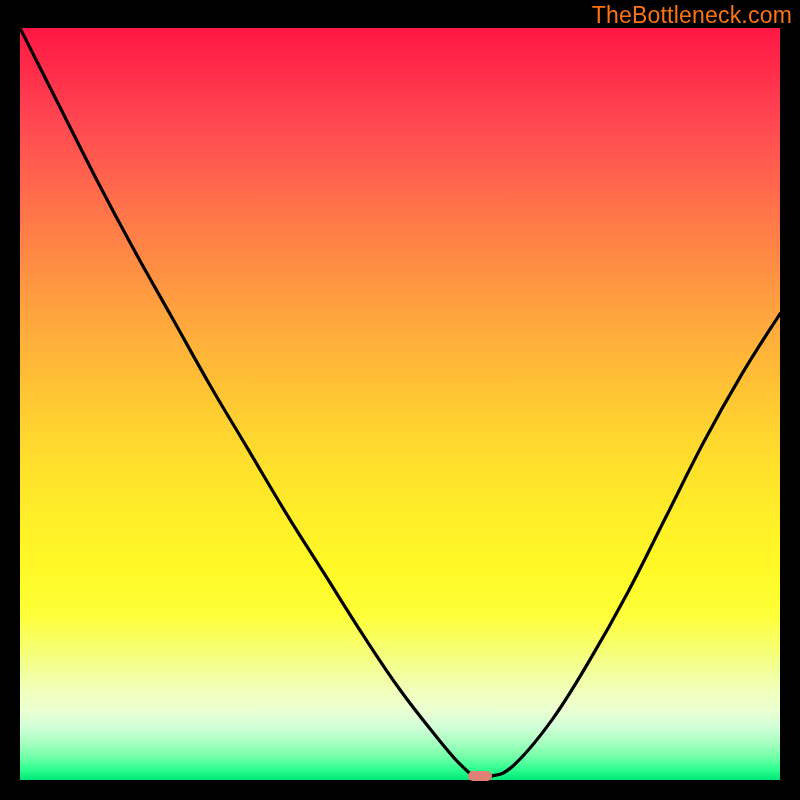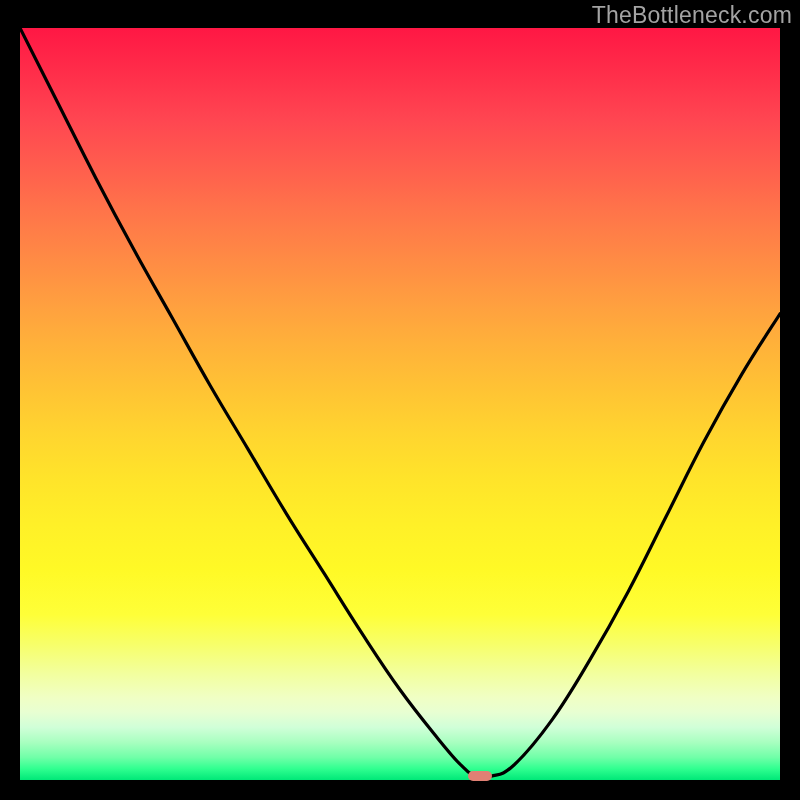--- a/index.html
+++ b/index.html
@@ -68,21 +68,21 @@
     background: #e08074;
     border-radius: 999px;
     z-index: 3;
   }
   .watermark {
     position: absolute;
     top: 2px;
     right: 8px;
     font-family: Arial, Helvetica, sans-serif;
     font-size: 23px;
-    color: #a3a3a3;
+    color: #f97316;
     letter-spacing: 0.2px;
     z-index: 5;
   }
 </style>
 </head>
 <body>
 
 <div class="chart-container">
 
   <div class="watermark">TheBottleneck.com</div>

